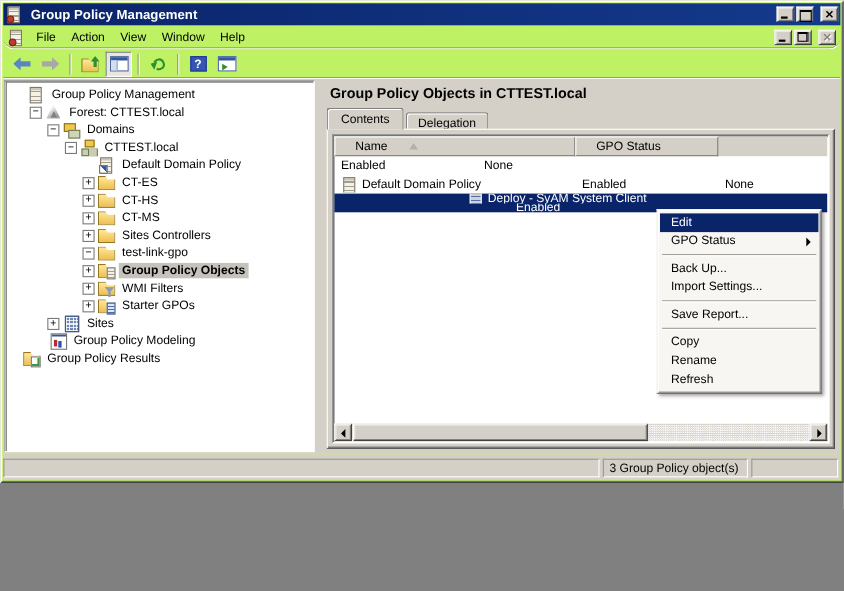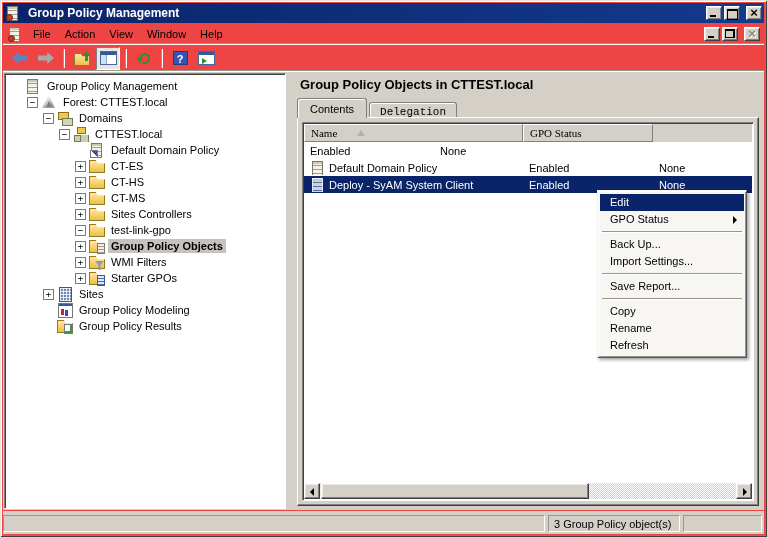--- a/index.html
+++ b/index.html
@@ -1,19 +1,19 @@
 <!DOCTYPE html>
 <html><head>
 <meta charset="utf-8">
 <style>
   * { margin:0; padding:0; box-sizing:border-box; }
   html,body { background:#808080; }
   body { font-family:"Liberation Sans", sans-serif; font-size:11px; color:#000; }
 
-  .window { position:relative; width:767px; height:537px; background:#ef4444;
+  .window { position:relative; width:767px; height:439px; background:#bef264;
     box-shadow: inset 1px 1px 0 #e8e5de, inset -1px -1px 0 #404040,
                 inset 2px 2px 0 #fff, inset -2px -2px 0 #808080; overflow:hidden; }
 
   
   .titlebar { position:absolute; left:3px; top:3px; right:3px; height:20px;
     background:linear-gradient(to right,#0A246A,#143a8c);
     display:flex; align-items:center; padding:0 2px; }
   .title-text { color:#fff; font-weight:bold; font-size:12px; margin-left:4px; flex:1;
     white-space:nowrap; overflow:hidden; }
   .tb-btns { display:flex; gap:2px; align-items:center; }
@@ -28,21 +28,21 @@
   .wbtn.restore::after { content:""; position:absolute; left:2px; bottom:2px; width:7px; height:6px;
     border:1px solid #000; border-top-width:2px; background:#D4D0C8; }
   .wbtn.close::after { content:"\00d7"; position:absolute; inset:-1px 0 0 0; text-align:center;
     font:bold 13px/14px "Liberation Sans", sans-serif; color:#000; }
   .wbtn.disabled.close::after { color:#8a867c; text-shadow:1px 1px 0 #fff; }
   .gap2 { width:2px; }
 
   
   .menubar { position:absolute; left:3px; top:23px; right:3px; height:22px;
     display:flex; align-items:center; padding:0 4px;
-    border-bottom:1px solid #fff; box-shadow:0 -1px 0 #9a968e inset; }
+    border-bottom:1px solid #fff; box-shadow:0 -1px 0 #9a968e inset;border-radius:10px; }
   .menu-item { padding:3px 7px; cursor:default; }
   .menubar .spacer { flex:1; }
 
   
   .toolbar { position:absolute; left:3px; top:45px; right:3px; height:27px;
     display:flex; align-items:center; padding:0 4px;
     border-bottom:1px solid #fff; box-shadow:0 -1px 0 #9a968e inset; }
   .tb-btn { width:24px; height:23px; display:flex; align-items:center; justify-content:center;
     margin:0 1px; position:relative; }
   .tb-btn.pressed { background:#e9e6df; border:1px solid; border-color:#808080 #fff #fff #808080; }
@@ -137,35 +137,35 @@
   .t-modeling::after { content:""; position:absolute; left:4px; bottom:2px; width:3px; height:6px;
     background:#b03030; box-shadow:4px 1px 0 #3050b0; }
 
   
   .pane-header { position:absolute; left:8px; top:5px; font-size:13px; font-weight:bold; white-space:nowrap; }
   .tabs { position:absolute; left:5px; top:25px; height:20px; display:flex; align-items:flex-end; }
   .tab { position:relative; padding:3px 10px 2px; background:#D4D0C8;
     border:1px solid #808080; border-bottom:none; border-top-left-radius:3px; border-top-right-radius:3px;
     box-shadow: inset 1px 1px 0 #fff; margin-right:2px; }
   .tab.active { padding:4px 12px 3px; z-index:3; top:1px; }
-  .tab.inactive { top:2px; height:17px; color:#000;font-family:Liberation Mono, monospace; }
+  .tab.inactive { top:2px; height:17px; color:#000; }
   .tab-page { position:absolute; left:5px; top:45px; right:5px; bottom:4px; background:#D4D0C8;
     border:1px solid; border-color:#fff #404040 #404040 #fff; box-shadow:inset -1px -1px 0 #808080; z-index:2; }
   .list { position:absolute; left:4px; top:4px; right:4px; bottom:4px; background:#fff;
     border:1px solid; border-color:#808080 #fff #fff #808080; box-shadow:inset 1px 1px 0 #404040;
     overflow:hidden; }
   .lheader { display:flex; height:18px; background:#D4D0C8; margin:1px 1px 0 1px; }
-  .hcell { display:flex; align-items:center; padding:0 6px; border:1px solid; position:relative;
-    border-color:#fff #808080 #808080 #fff; white-space:nowrap;font-family:Liberation Serif, serif; }
+  .hcell { display:flex; align-items:center; padding:0 18px; border:1px solid; position:relative;
+    border-color:#fff #808080 #808080 #fff; white-space:nowrap; }
   .hcell .sort { width:0; height:0; margin-left:20px;
     border-left:4px solid transparent; border-right:4px solid transparent; border-bottom:6px solid #b5b1a8; }
   .col0 { width:219px; } .col1 { width:130px; } .col2 { flex:1; }
   .lrow { display:flex; height:17px; align-items:center; margin:0 1px; }
   .lcell { padding:0 6px; display:flex; align-items:center; white-space:nowrap; overflow:hidden; }
-  .lrow.row-sel { background:#0A246A; color:#fff; }
+  .lrow.row-sel { background:#0A246A; color:#fff;flex-direction:column; }
 
   
   .hscroll { position:absolute; left:1px; right:1px; bottom:1px; height:16px;
     background:repeating-conic-gradient(#fff 0 25%, #d4d0c8 0 50%) 0 0/2px 2px; }
   .sbtn { position:absolute; top:0; width:16px; height:16px; background:#D4D0C8;
     border:1px solid; border-color:#fff #404040 #404040 #fff; box-shadow:inset -1px -1px 0 #808080, inset 1px 1px 0 #ece9e2; }
   .sbtn.left { left:0; } .sbtn.right { right:0; }
   .sbtn::after { content:""; position:absolute; left:5px; top:4px; width:0; height:0;
     border-top:4px solid transparent; border-bottom:4px solid transparent; }
   .sbtn.left::after  { border-right:4px solid #000; }
@@ -317,26 +317,26 @@
         <div class="trow" style="padding-left: 68px;">
           <span class="exp">+</span>
           <span class="tico fold t-starter-gpos"></span>
           <span class="tlabel">Starter GPOs</span>
         </div>
         <div class="trow" style="padding-left: 36px;">
           <span class="exp">+</span>
           <span class="tico t-sites"></span>
           <span class="tlabel">Sites</span>
         </div>
-        <div class="trow" style="padding-left: 36px;">
+        <div class="trow" style="padding-left: 24px;">
           <span class="exp none"></span>
           <span class="tico t-modeling"></span>
           <span class="tlabel">Group Policy Modeling</span>
         </div>
-        <div class="trow" style="padding-left: 36px;">
+        <div class="trow" style="">
           <span class="exp none"></span>
           <span class="tico fold t-results"></span>
           <span class="tlabel">Group Policy Results</span>
         </div>
       </div>
     <div class="splitter"></div>
 
     <div class="right-pane">
       <div class="pane-header">Group Policy Objects in CTTEST.local</div>
       <div class="tabs" id="tabs">

